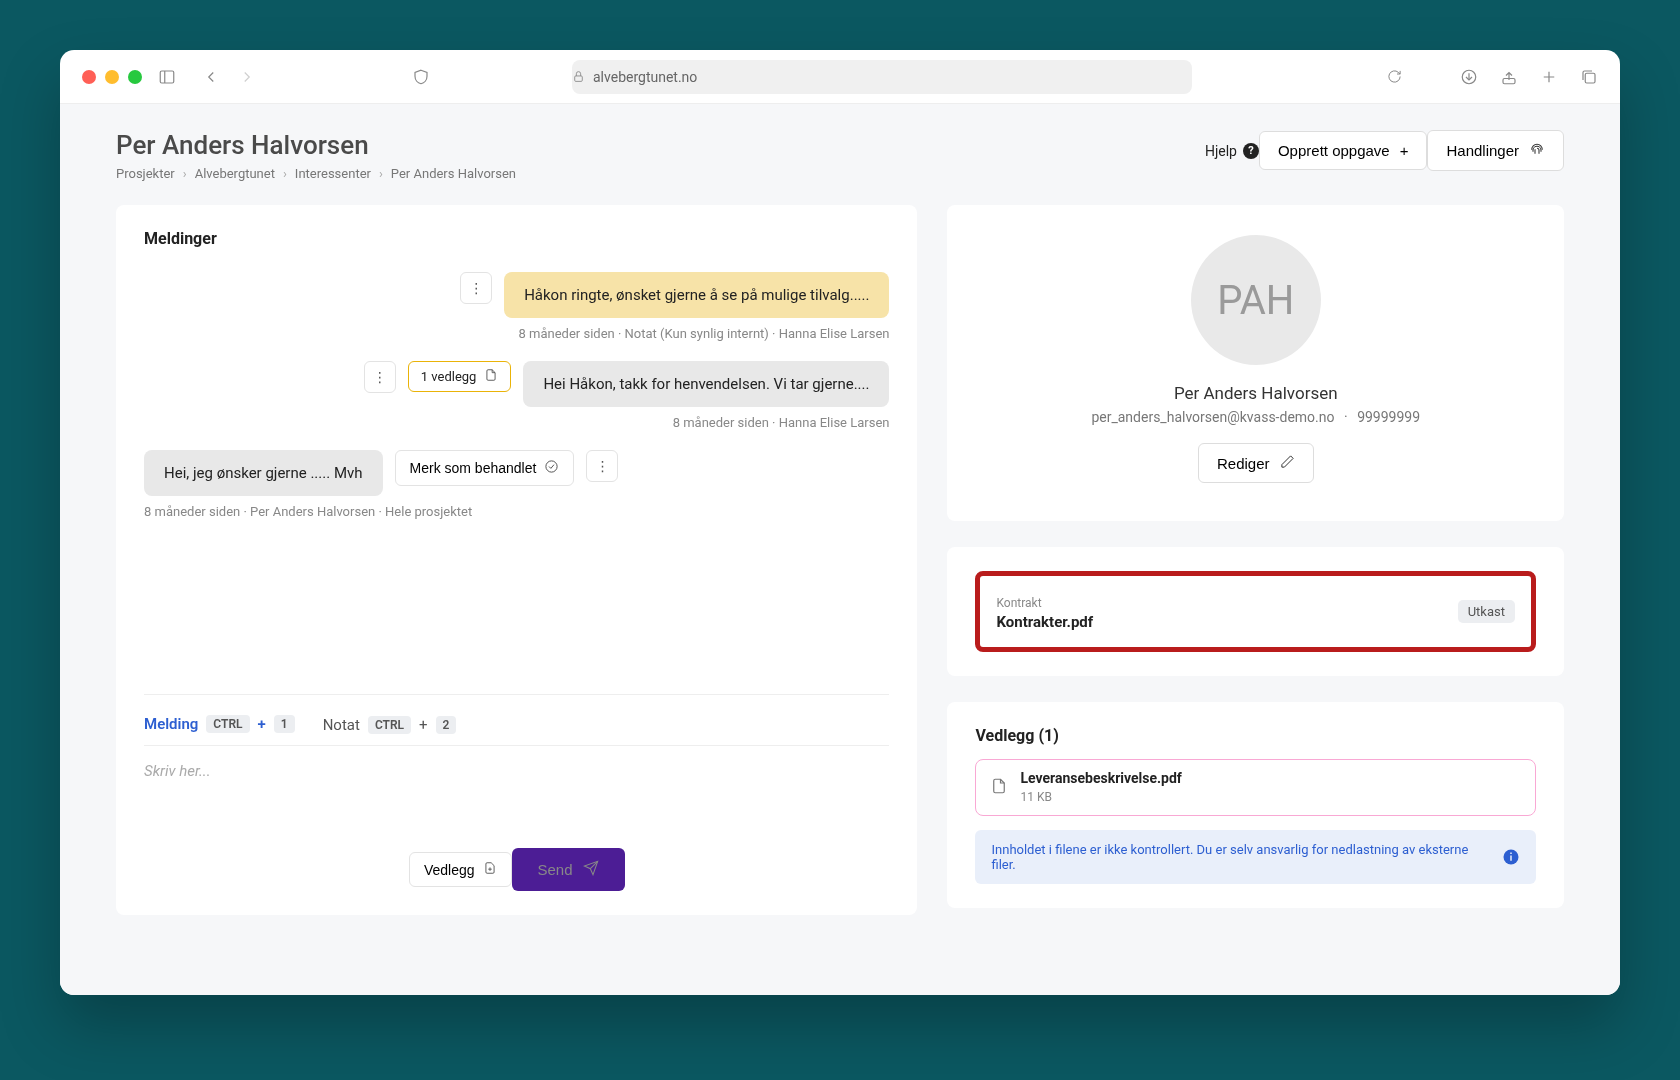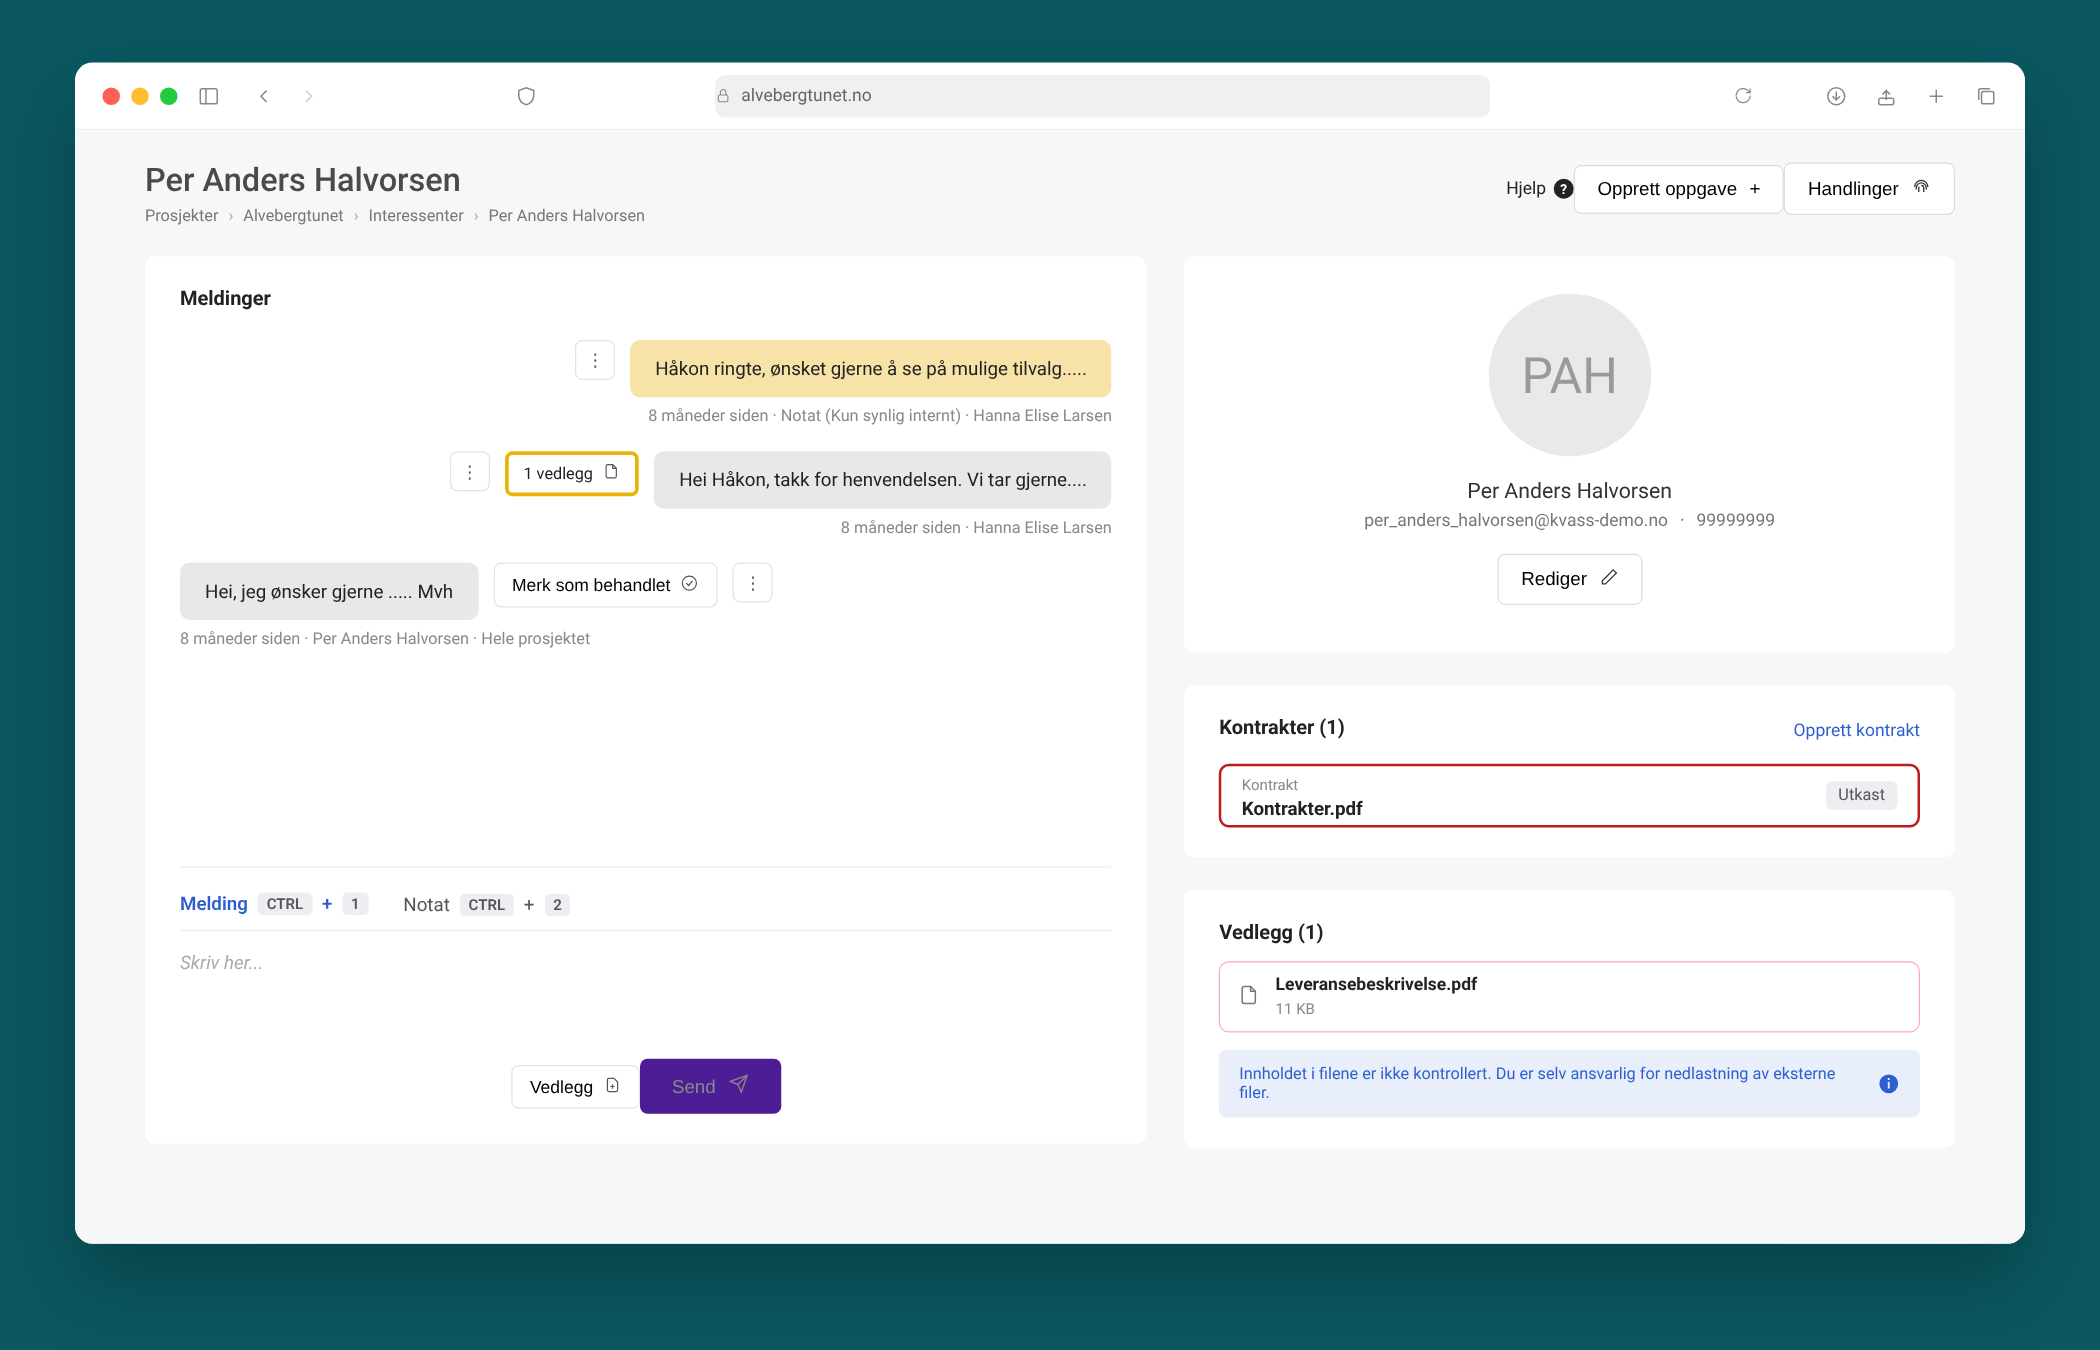--- a/index.html
+++ b/index.html
@@ -104,21 +104,21 @@
   .bubble.note { background:#f7e3a8; }
   .bubble.out { background:#e8e8e8; }
   .bubble.in { background:#e8e8e8; }
   .icon-btn {
     width:32px; height:32px;
     border:1px solid #e3e3e3; border-radius:6px;
     background:#fff; display:flex; align-items:center; justify-content:center;
     cursor:pointer; font-size:14px; color:#555;
   }
   .attach-pill {
-    border:3px solid #eab308; border-radius:6px; padding:6px 12px;
+    border:1px solid #eab308; border-radius:6px; padding:6px 12px;
     font-size:13px; display:flex; align-items:center; gap:8px; background:#fff;
   }
   .meta { font-size:13px; color:#888; margin-bottom:20px;}
   .meta.right { text-align:right; }
   .action-pill {
     border:1px solid #e3e3e3; border-radius:6px; padding:8px 14px;
     font-size:14px; display:flex; align-items:center; gap:8px; background:#fff;
     cursor:pointer;
   }
   
@@ -149,21 +149,21 @@
     display:flex; align-items:center; justify-content:center;
     font-size:40px; color:#9a9a9a; margin:0 auto 18px; font-weight:400;text-align:right;
   }
   .profile-name { font-size:17px; color:#333; margin-bottom:6px;}
   .profile-contact { font-size:14px; color:#777; margin-bottom:18px;}
   .profile-contact .sep { margin:0 6px; }
   
   .card-head { display:flex; justify-content:space-between; align-items:center; margin-bottom:14px;}
   .link { color:#2d5fd1; font-size:14px; cursor:pointer;}
   .contract-item {
-    border:2px solid #b91c1c; border-radius:8px; padding:4px 16px;
+    border:5px solid #b91c1c; border-radius:8px; padding:16px 16px;
     display:flex; justify-content:space-between; align-items:center;
   }
   .contract-item .ci-left small { font-size:12px; color:#888;}
   .contract-item .ci-left strong { font-size:15px; display:block; margin-top:2px;}
   .badge { background:#eceef1; border-radius:5px; padding:4px 10px; font-size:13px; color:#555;}
   
   .att-item {
     border:1px solid #f9a8d4; border-radius:8px; padding:10px 14px;
     display:flex; align-items:center; gap:12px; margin-bottom:14px;
   }
@@ -383,24 +383,20 @@
             <span>Rediger</span>
             <span>
               <svg viewBox="0 0 24 24" style="width:15px;height:15px;stroke:#333;fill:none;stroke-width:1.6;">
                   <path d="M17 3l4 4L7 21H3v-4L17 3z"></path>
                 </svg>
             </span>
           </button>
         </div>
 
         <div class="card">
-          <div class="card-head">
-            <h3>Kontrakter (1)</h3>
-            <span class="link">Opprett kontrakt</span>
-          </div>
           <div class="contract-item">
             <div class="ci-left">
               <small>Kontrakt</small>
               <strong>Kontrakter.pdf</strong>
             </div>
             <span class="badge">Utkast</span>
           </div>
         </div>
 
         <div class="card">

